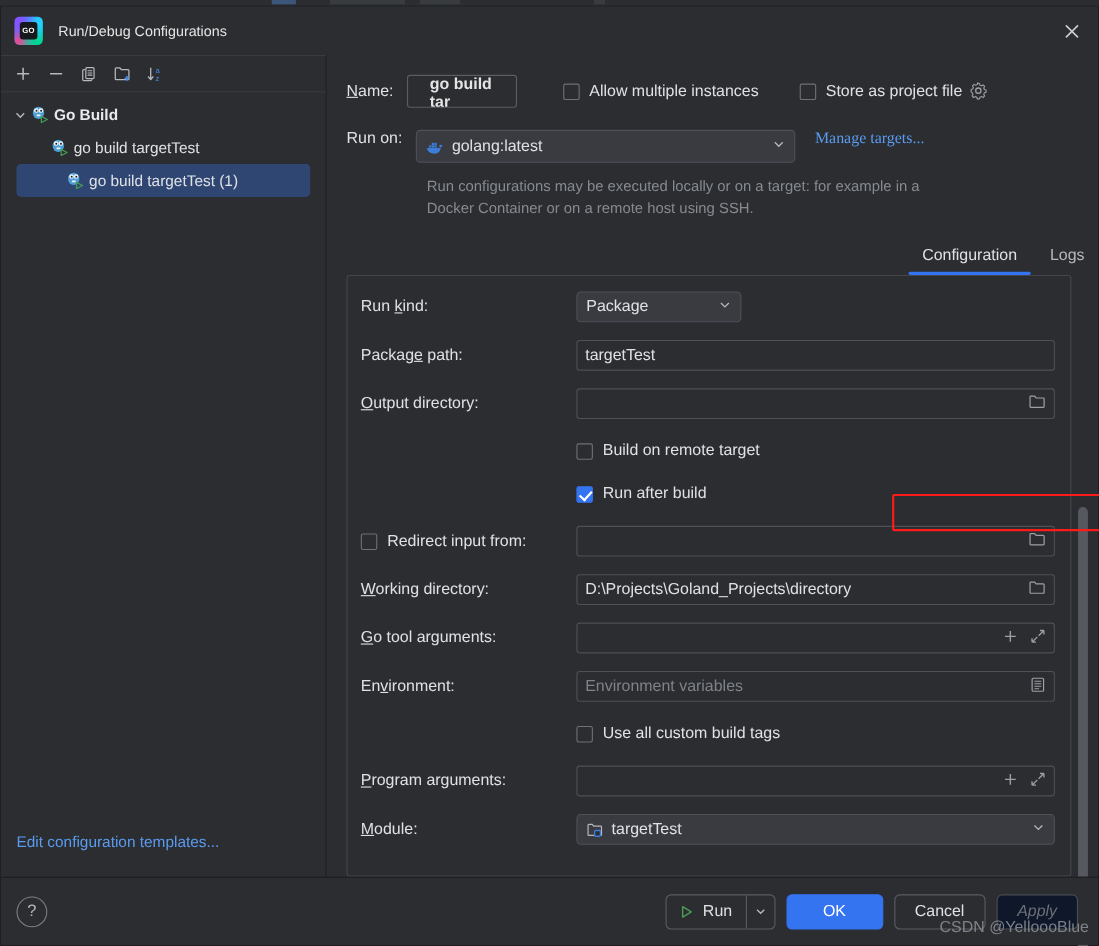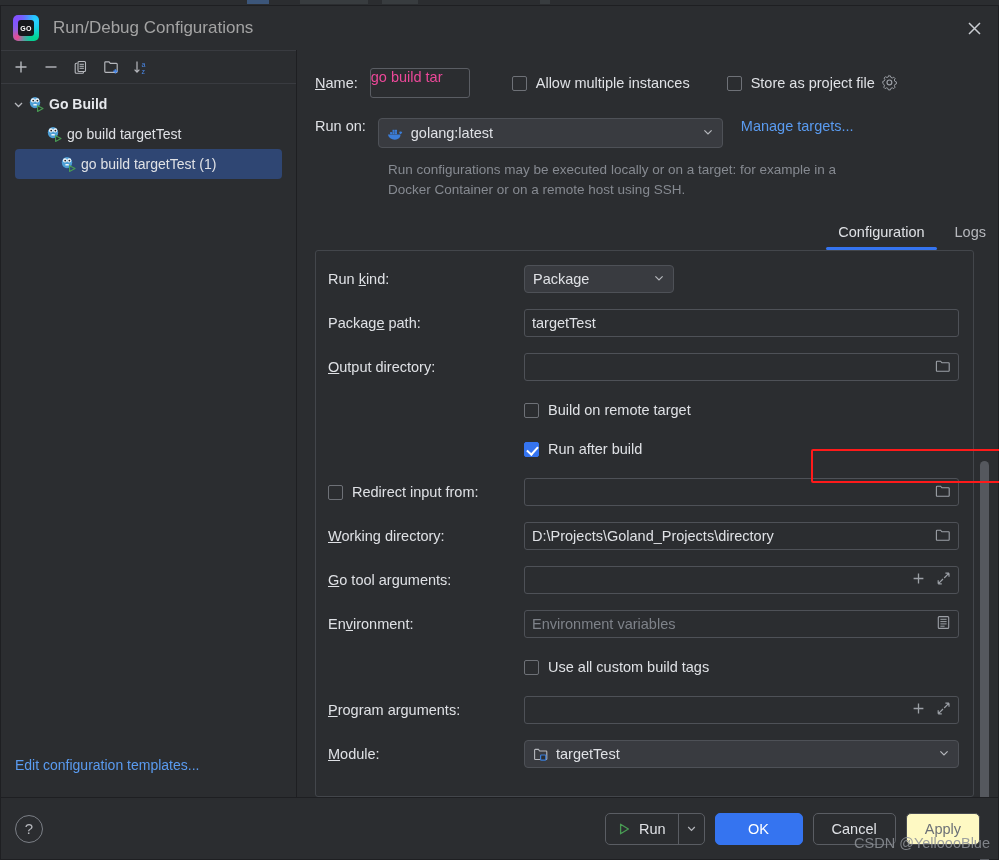--- a/index.html
+++ b/index.html
@@ -45,21 +45,21 @@
       radial-gradient(circle at 20% 85%, #ff3d8a 0%, rgba(255,61,138,0) 55%),
       linear-gradient(135deg,#7a4bff,#00c2ff 55%,#00d68f);
   }
   .app-logo .chip {
     position:absolute; left:5px; top:5px; width:16px; height:16px;
     background:#16181b; border-radius:3px;
     display:flex; align-items:center; justify-content:center;
     font-size:7px; font-weight:bold; color:#fff; letter-spacing:.3px;
   }
   .title-text {
-    font-size:17px; color:#a3a3a3; margin-left:14px;
+    font-size:13px; color:#e5e5e5; margin-left:14px;
     white-space:nowrap;
   }
   .close-btn {
     position:absolute; right:6px; top:4px;
     width:36px; height:36px; display:flex; align-items:center; justify-content:center;
     cursor:pointer; color:#c9ccd1;
   }
 
   
   .body-split { flex:1 1 auto; display:flex; min-height:0; }
@@ -110,23 +110,24 @@
 
   .top-form { padding:18px 24px 0 18px; }
 
   .row-name { display:flex; align-items:center; height:30px; }
   .lbl { font-size:14.5px; color:#dfe1e5; white-space:nowrap; }
   .lbl u { text-decoration:underline; }
 
   .name-input {
     margin-left:12px; width:100px; height:30px;
     background:#2b2d30; border:1px solid #5a5d63; border-radius:3px;
-    color:#ec4899; font-size:14.5px; padding:0 0;
+    color:#e5e5e5; font-size:14.5px; padding:0 20px;
     font-family:"Liberation Sans", sans-serif;
     overflow:hidden;
+    font-weight:bold;
   }
 
   .cb { width:15px; height:15px; border:1px solid #6e7177; border-radius:2px;
         background:#2b2d30; flex:0 0 15px; cursor:pointer; position:relative; }
   .cb.checked { background:#3574f0; border-color:#3574f0; }
   .cb.checked:after {
     content:""; position:absolute; left:4px; top:1px; width:5px; height:9px;
     border:solid #fff; border-width:0 2px 2px 0; transform:rotate(42deg);
   }
   .cb-wrap { display:flex; align-items:center; gap:9px; cursor:pointer; }
@@ -135,21 +136,21 @@
   .gear-ic { width:18px; height:18px; margin-left:6px; cursor:pointer; color:#9ca0a6; }
 
   .row-runon { display:flex; align-items:flex-start; height:30px; margin-top:20px; }
   .runon-select {
     margin-left:12px; width:345px; height:30px;
     background:#393b40; border:1px solid #4e5157; border-radius:4px;
     display:flex; align-items:center; padding:0 8px 0 8px; gap:7px; cursor:pointer;
     font-size:14.5px;
   }
   .runon-select .caret { margin-left:auto; color:#b6b8bd; }
-  .manage-link { margin-left:18px; color:#5a9bf0; font-size:14.5px; cursor:pointer; }
+  .manage-link { margin-left:18px; color:#5a9bf0; font-size:14.5px; cursor:pointer;font-family:Liberation Serif, serif; }
 
   .hint {
     margin:12px 0 0 73px; font-size:13.5px; color:#868a91; line-height:1.45;
     max-width:470px;
   }
 
   
   .tabs { display:flex; margin:20px 0 0 18px; gap:6px; position:relative;justify-content:flex-end; }
   .tab {
     font-size:14.5px; padding:5px 12px 10px 12px; cursor:pointer; color:#b6b8bd;
@@ -217,21 +218,21 @@
     font-size:15px; cursor:pointer;
   }
   .spacer { flex:1 1 auto; }
   .btn {
     height:32px; border-radius:5px; font-size:14.5px;
     display:flex; align-items:center; justify-content:center;
     cursor:pointer; padding:0 18px; white-space:nowrap;
   }
   .btn.secondary { background:#2b2d30; border:1px solid #5a5d63; color:#dfe1e5; }
   .btn.primary { background:#3574f0; color:#fff; border:1px solid #3574f0; min-width:88px; }
-  .btn.disabled { background:#fef9c3; border:1px solid #4a4d52; color:#6c7076; cursor:default; }
+  .btn.disabled { background:#0f172a; border:1px solid #4a4d52; color:#6c7076; cursor:default;font-style:italic; }
   .run-split {
     height:32px; display:flex; align-items:stretch;
     border:1px solid #5a5d63; border-radius:5px; overflow:hidden; cursor:pointer;
   }
   .run-main { display:flex; align-items:center; gap:8px; padding:0 12px 0 11px; font-size:14.5px; }
   .run-caret { display:flex; align-items:center; justify-content:center; width:26px;
                border-left:1px solid #5a5d63; color:#b6b8bd; }
 
   .watermark {
     position:absolute; right:8px; bottom:8px;

